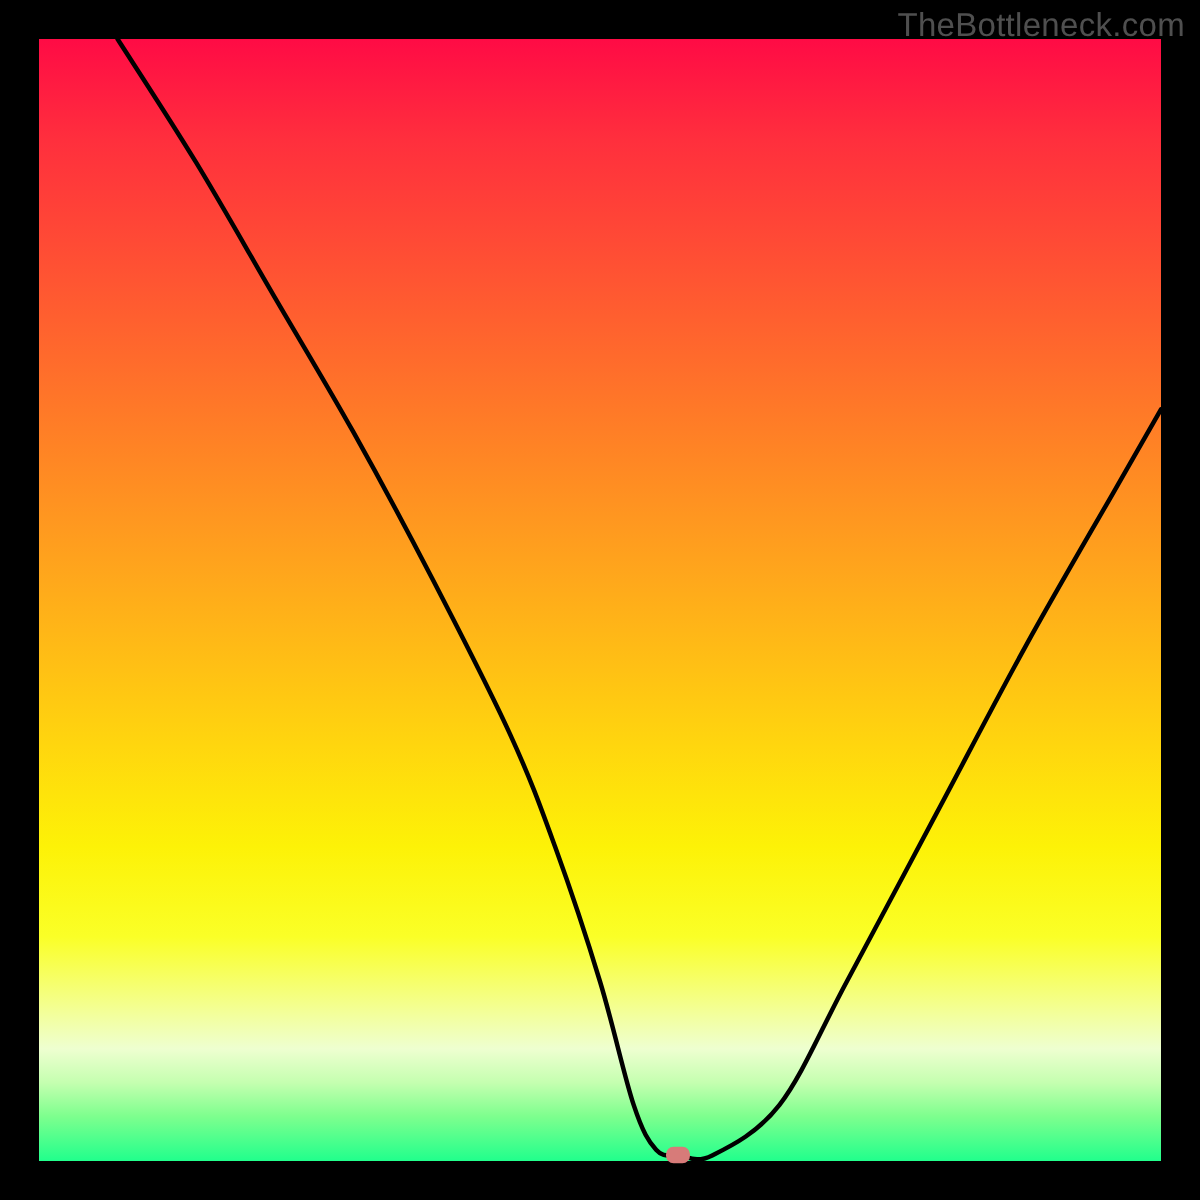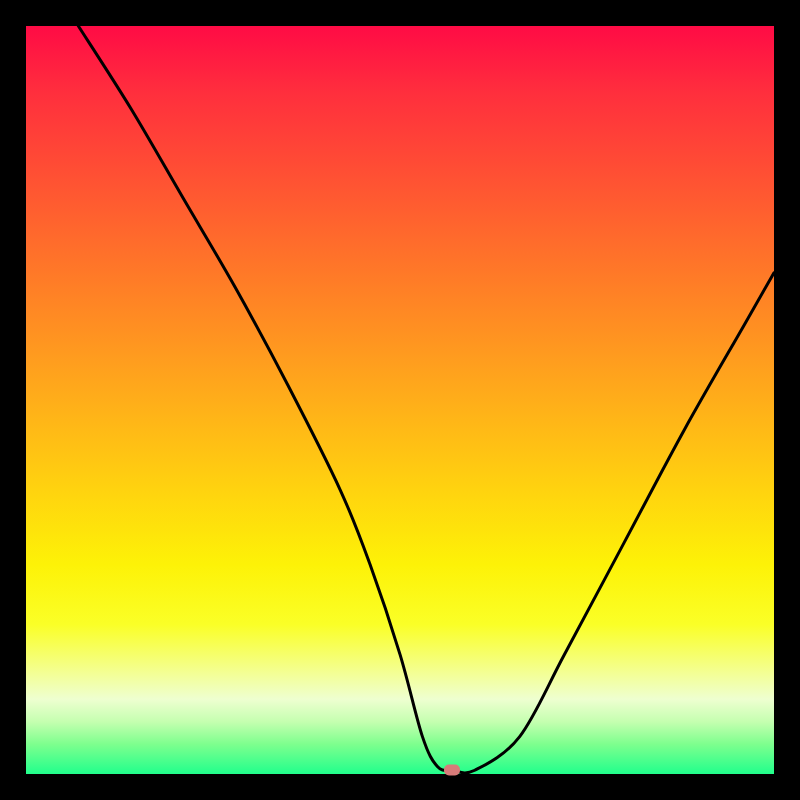--- a/index.html
+++ b/index.html
@@ -68,20 +68,21 @@
     background: #d77b79;
     transform: translate(-50%, -50%);
     z-index: 5;
   }
 </style>
 </head>
 <body>
 
 <div class="frame">
 
+  <div class="watermark">TheBottleneck.com</div>
 
   <div class="plot-area">
     <svg id="curve-svg" viewBox="0 0 748 748">
         <path d="M 52.36000000000001 0 C 61.08666666666667 13.71333333333333 87.26666666666668 53.60666666666664 104.72000000000001 82.27999999999997 C 122.17333333333335 110.9533333333333 139.62666666666664 142.11999999999995 157.07999999999998 172.03999999999996 C 174.53333333333333 201.95999999999998 191.98666666666668 230.63333333333335 209.44000000000003 261.8 C 226.89333333333337 292.9666666666667 244.3466666666667 325.38 261.8 359.03999999999996 C 279.25333333333333 392.69999999999993 300.4466666666666 433.84 314.15999999999997 463.76 C 327.87333333333333 493.68 334.1066666666667 511.13333333333327 344.08000000000004 538.56 C 354.0533333333334 565.9866666666666 365.2733333333333 599.6466666666665 374 628.3199999999999 C 382.7266666666667 656.9933333333333 390.20666666666665 691.9 396.44 710.6 C 402.67333333333335 729.3000000000001 406.41333333333336 734.91 411.40000000000003 740.52 C 416.3866666666667 746.13 420.1266666666666 743.6366666666667 426.35999999999996 744.26 C 432.5933333333333 744.8833333333333 437.58 749.87 448.8 744.26 C 460.02000000000004 738.65 478.72 729.9233333333334 493.68 710.6 C 508.64 691.2766666666666 521.1066666666666 660.7333333333332 538.56 628.3199999999999 C 556.0133333333333 595.9066666666666 578.4533333333333 553.52 598.4 516.12 C 618.3466666666667 478.72 638.2933333333333 440.07333333333327 658.24 403.91999999999996 C 678.1866666666667 367.76666666666665 703.1199999999999 325.38 718.0799999999999 299.2 C 733.04 273.02 743.0133333333333 255.56666666666663 748 246.83999999999997" fill="none" stroke="#000" stroke-width="3" stroke-linecap="round" stroke-linejoin="round"></path>
       </svg>
     <div id="marker" class="marker" style="left: 426.36px; top: 744.26px; background: rgb(215, 123, 121);"></div>
   </div>
 
 </div>
 

